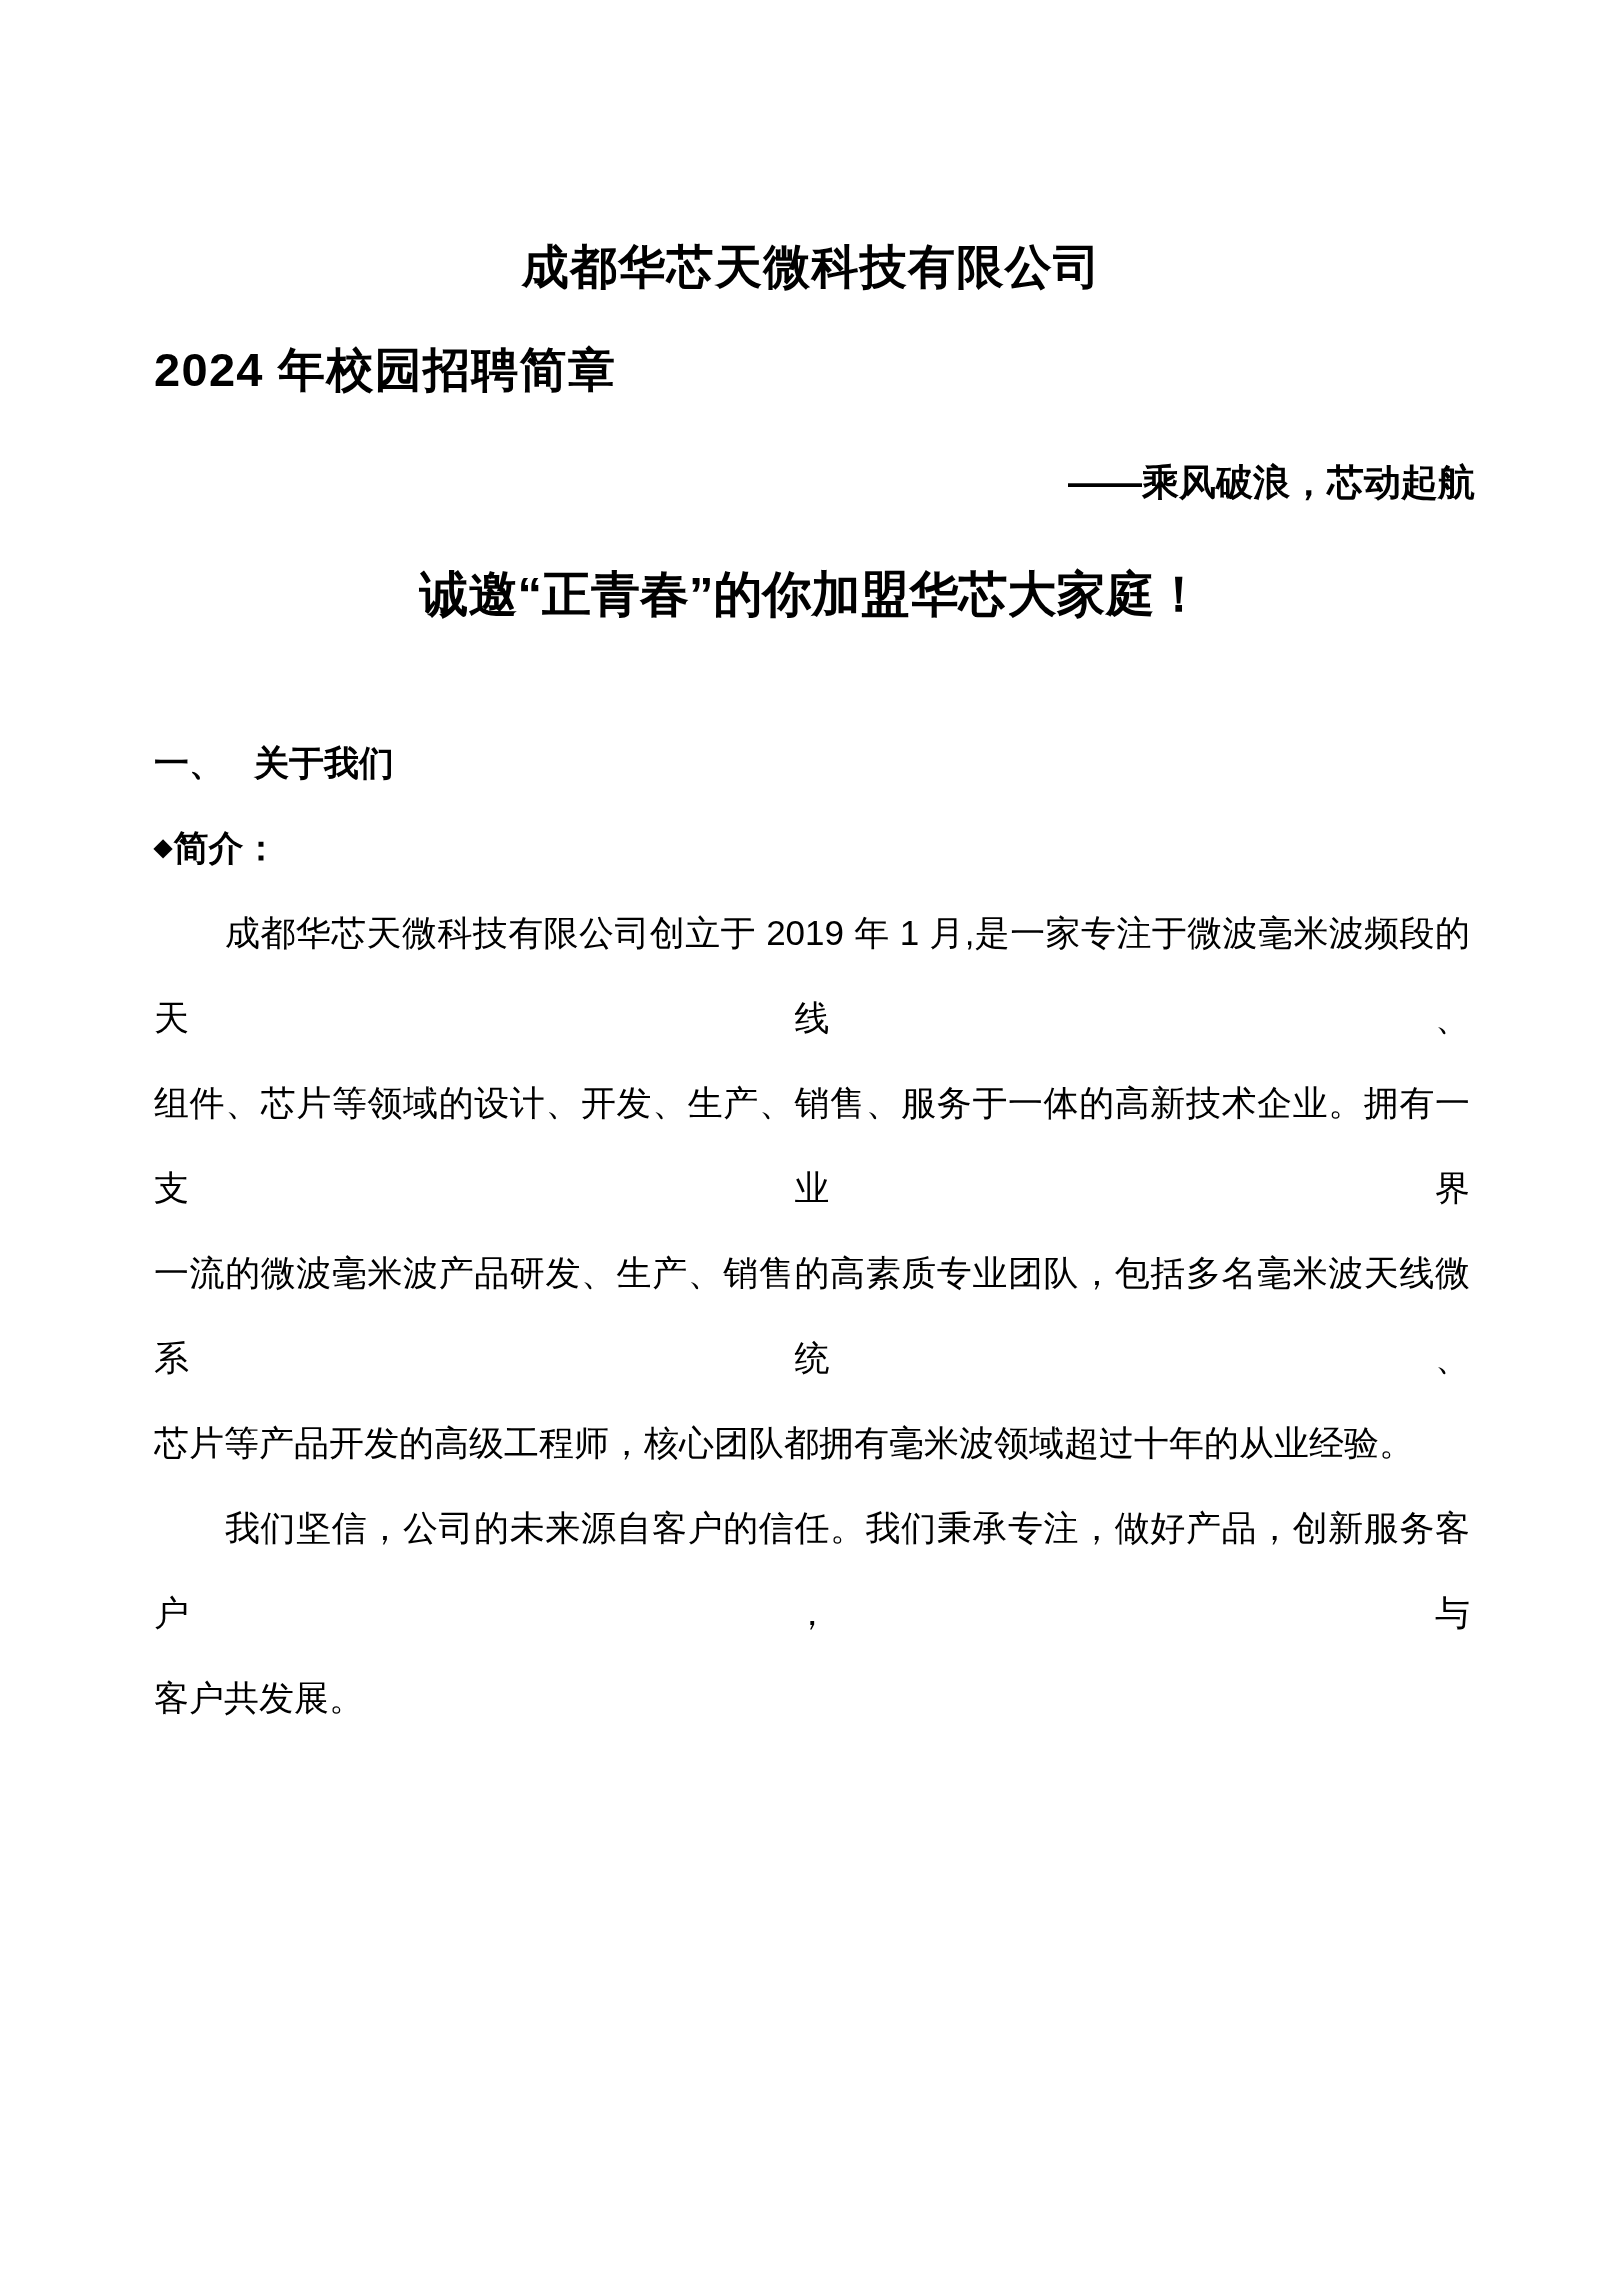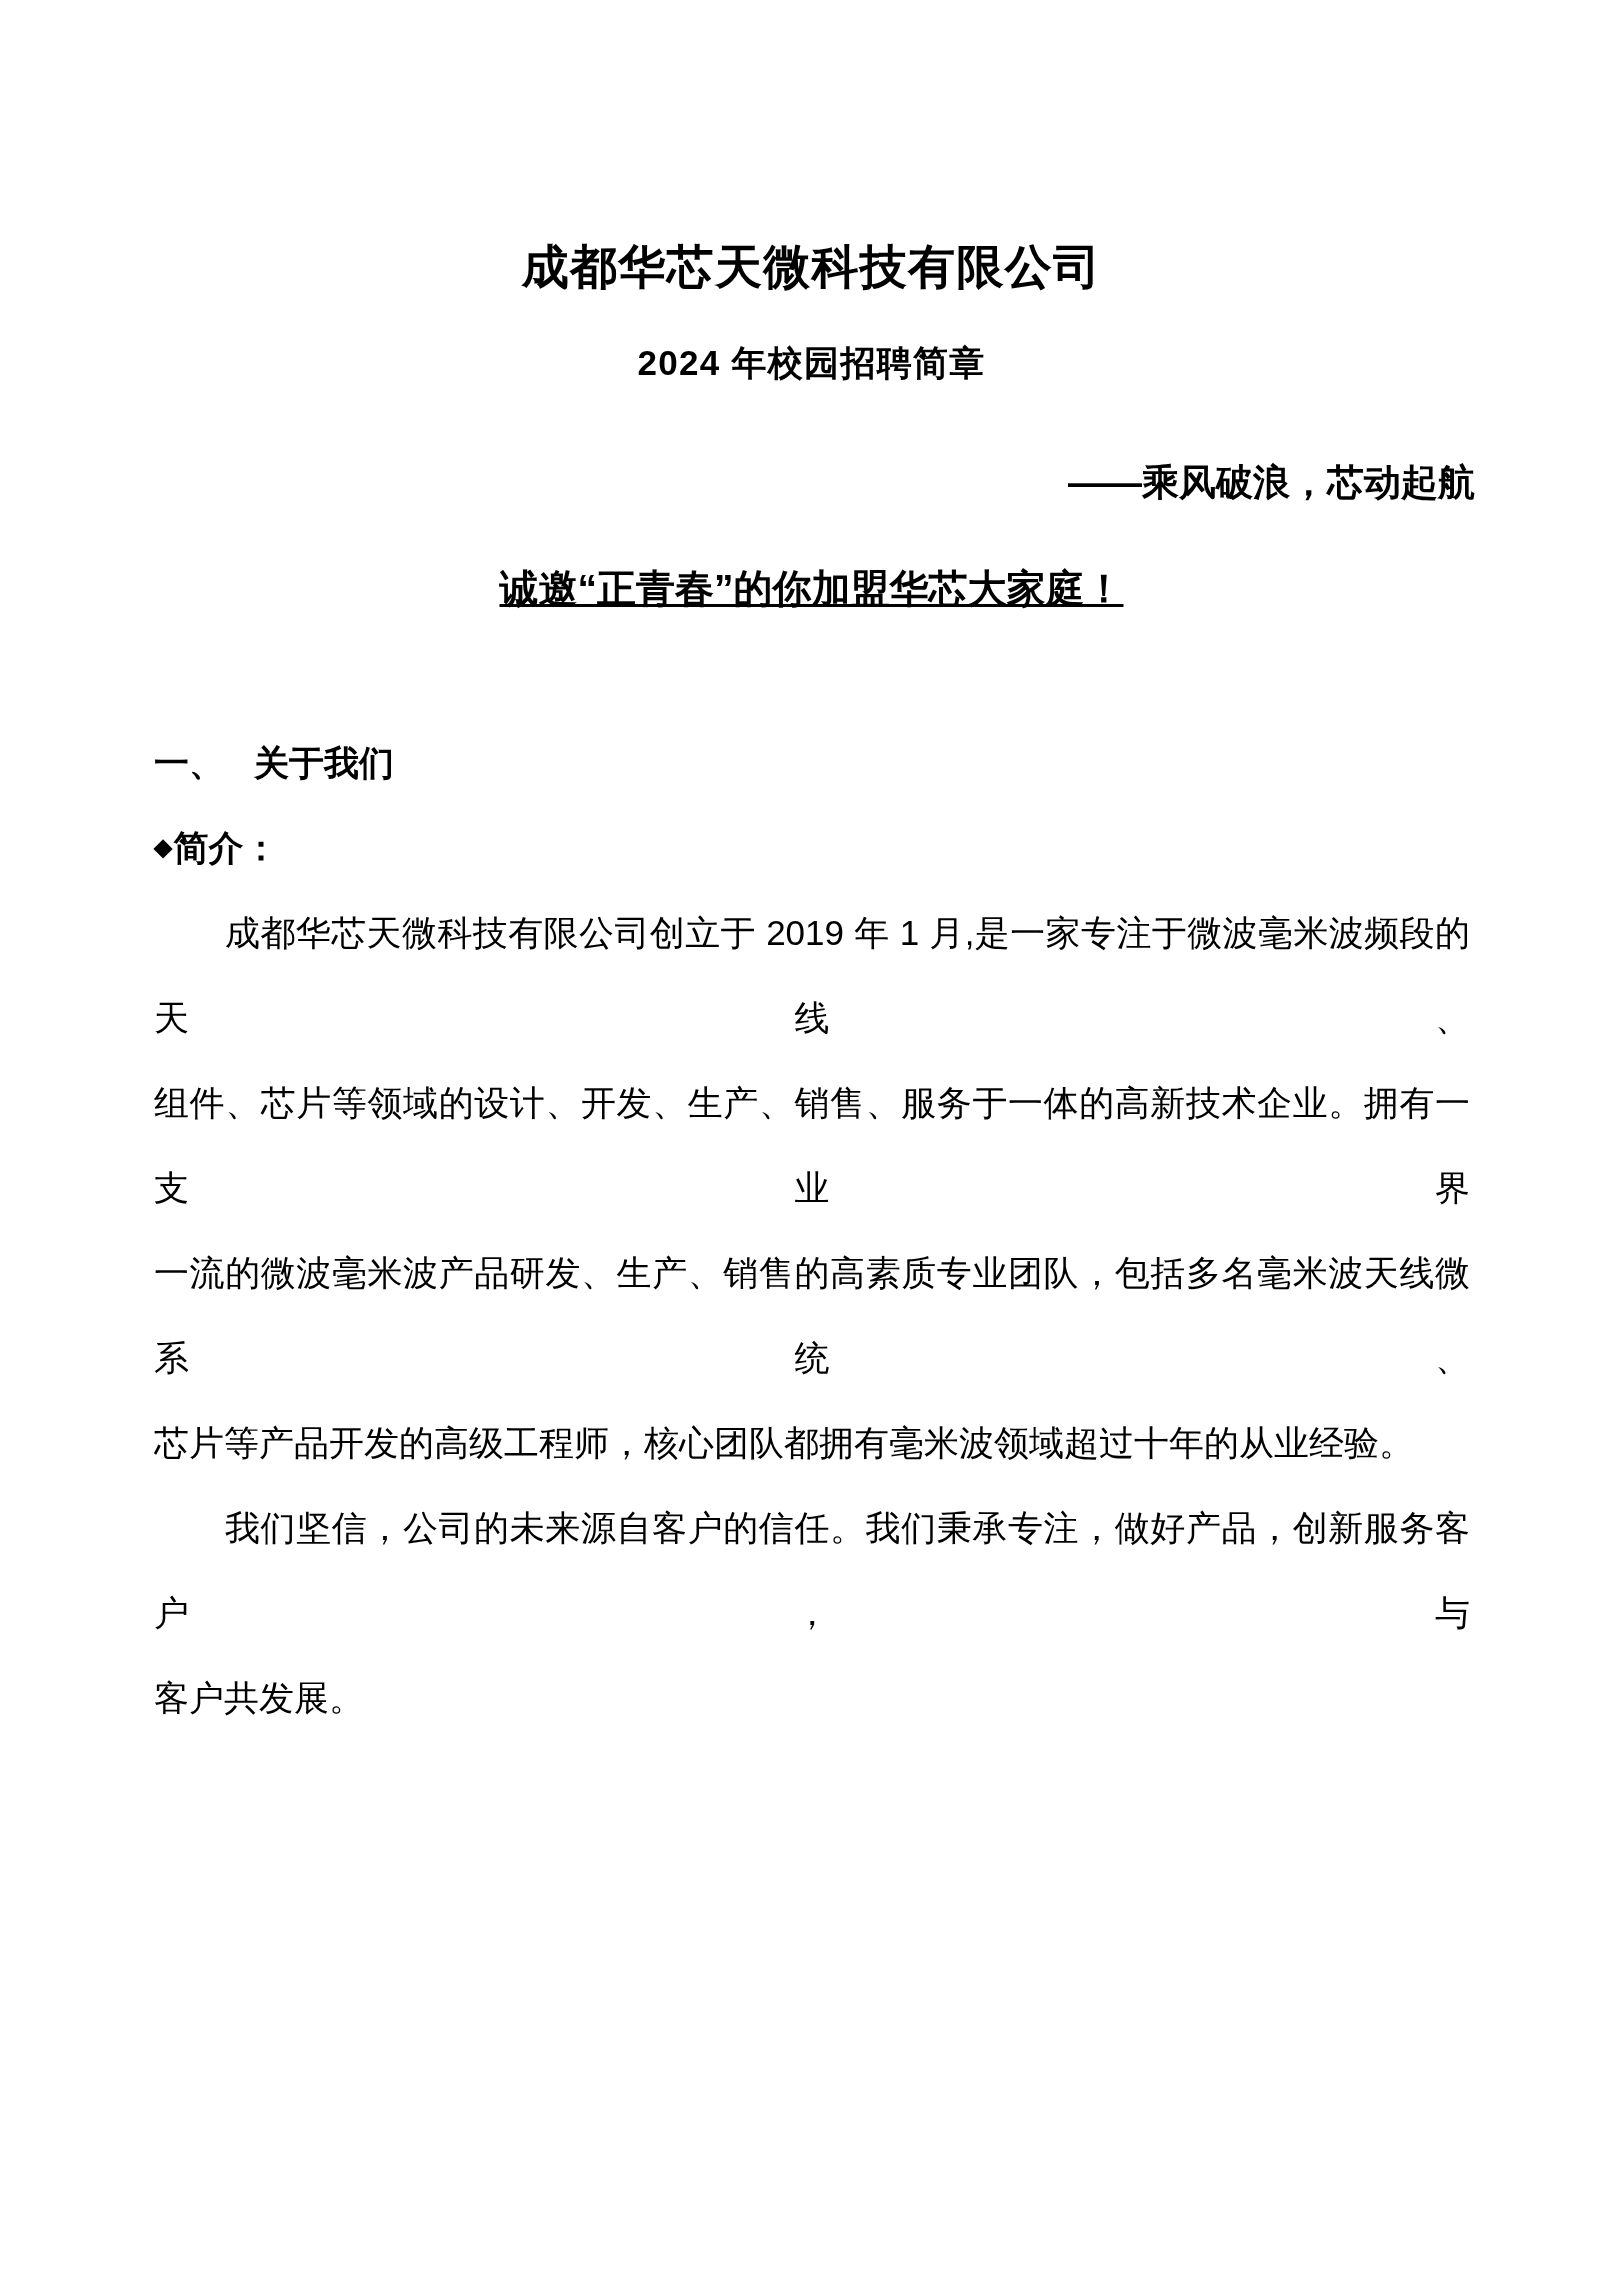--- a/index.html
+++ b/index.html
@@ -17,39 +17,38 @@
     position: absolute;
     left: 154px; right: 154px; top: 242px;
     font-size: 47px; font-weight: bold;
     line-height: 1.05;
     text-align: center;
     letter-spacing: 1.3px;
   }
   .doc-subtitle {
     position: absolute;
     left: 154px; right: 154px; top: 345px;
-    font-size: 35px; font-weight: bold;
+    font-size: 47px; font-weight: bold;
     line-height: 1.05;
-    text-align: center;
+    text-align: left;
     letter-spacing: 1.3px;
   }
   .slogan {
     position: absolute;
     left: 154px; right: 148px; top: 463px;
     font-size: 37px; font-weight: bold;
     line-height: 1.1;
     text-align: right;
   }
   .invite {
     position: absolute;
     left: 154px; right: 154px; top: 568px;
-    font-size: 39px; font-weight: bold;
+    font-size: 49px; font-weight: bold;
     line-height: 1.1;
     text-align: center;
-    text-decoration: underline;
   }
   .content {
     position: absolute;
     left: 154px; top: 720px;
     width: 1316px;
     font-size: 35px;
     line-height: 85px;
   }
   .sec-heading { font-weight: bold; }
   .sec-num { display: inline-block; margin-right: 30px; }

